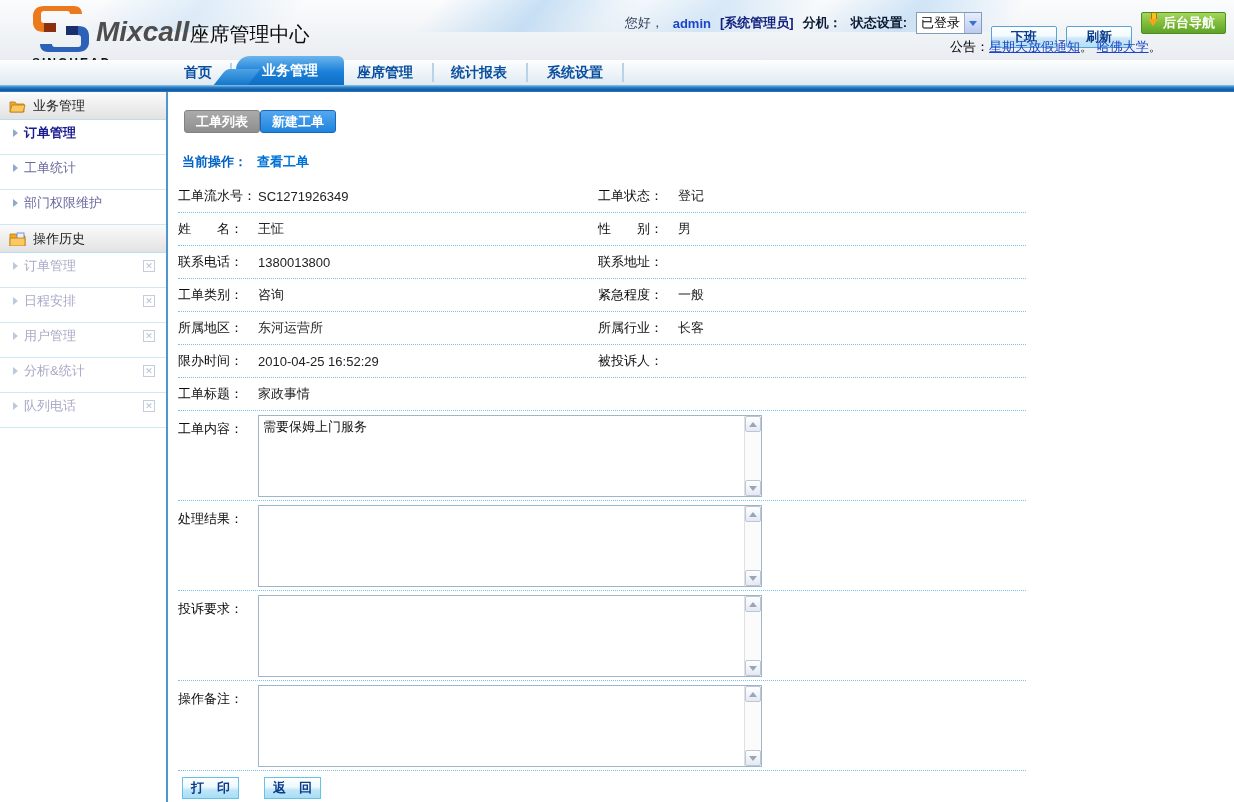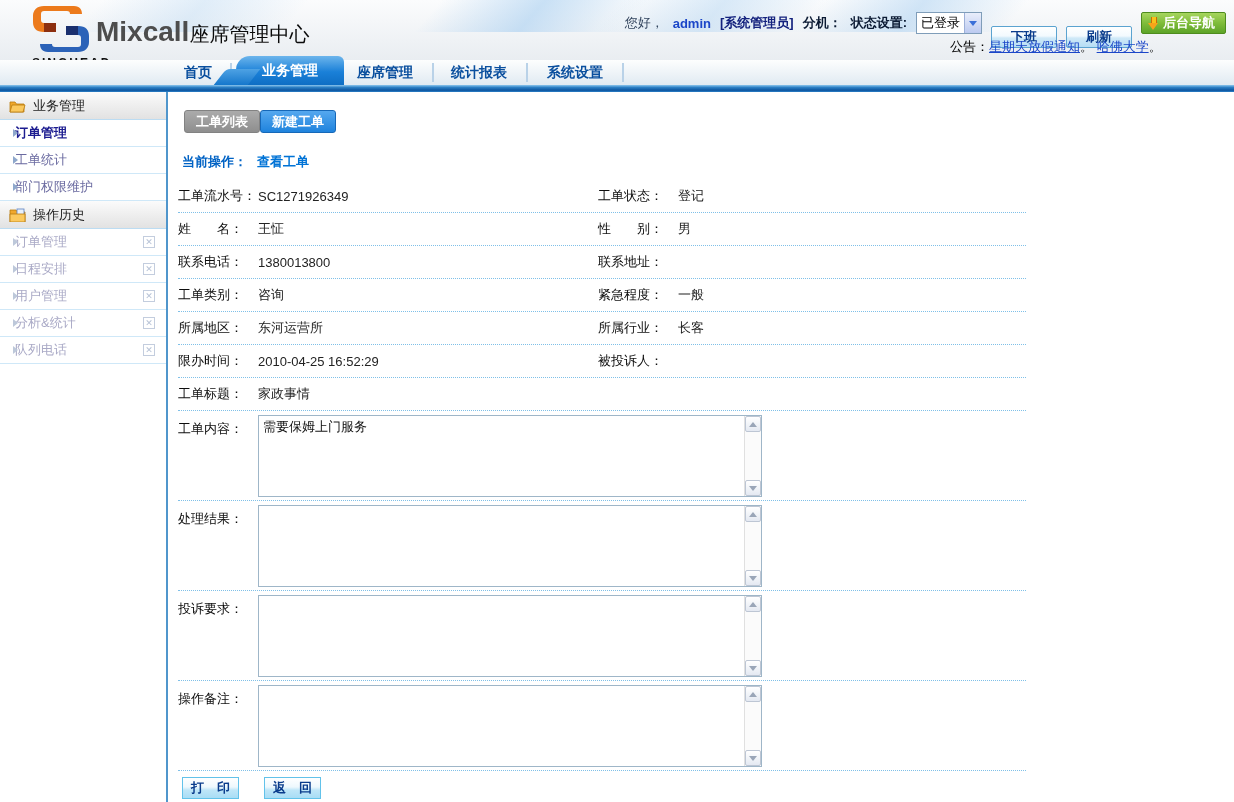--- a/index.html
+++ b/index.html
@@ -18,21 +18,21 @@
     position:absolute; height:34px; width:340px; top:-2px; opacity:.65;
     background:linear-gradient(100deg, rgba(190,220,245,0) 15%, rgba(165,205,240,.9) 45%, rgba(190,220,245,0) 75%);
     transform:skewX(-35deg);
   }
   .logo-wrap { position:absolute; left:30px; top:4px; }
   .brand-name {
     position:absolute; left:2px; top:52px; font-weight:bold; font-size:12px;
     letter-spacing:2px; color:#111; text-shadow:1px 1px 1px #cfd4d9;
   }
   .app-title { position:absolute; left:96px; top:16px; white-space:nowrap; }
-  .app-title .mix { font-size:28px; font-weight:600; color:#4d4d4d; }
+  .app-title .mix { font-size:28px; font-weight:600; color:#4d4d4d;font-style:italic; }
   .app-title .suffix { font-size:20px; font-weight:normal; color:#0b0b0b; }
   
   .userbar {
     position:absolute; top:11px; right:8px; display:flex; align-items:center;
     gap:9px; height:24px; white-space:nowrap;
   }
   .greet { color:#33455e; }
   .uname { color:#1b46c8; font-weight:bold; }
   .urole { color:#14227e; font-weight:bold; }
   .ulabel { color:#0b1a33; font-weight:bold; }
@@ -52,21 +52,21 @@
   .btn-skyblue {
     min-width:66px; height:22px; border:1px solid #5ba3d0; border-radius:2px;
     background:linear-gradient(#ffffff 0%,#f2fafe 45%,#cfe9f8 55%,#b5ddf4 100%);
     color:#0a3c8c; font-weight:bold; font-size:13px; text-align:center; line-height:20px;
     cursor:pointer; padding:0 8px;margin-top:28px;
   }
   .btn-green {
     height:22px; border:1px solid #4e8c1e; border-radius:2px; padding:0 10px 0 6px;
     background:linear-gradient(#a6d55e 0%,#7fbc3a 50%,#5da428 100%);
     color:#ffffff; font-weight:bold; font-size:13px; line-height:20px;
-    display:flex; align-items:center; gap:5px; cursor:pointer;
+    display:flex; gap:5px; cursor:pointer;
   }
   .dl-arrow { position:relative; width:10px; height:13px; display:inline-block; }
   .dl-arrow::before { content:""; position:absolute; left:3px; top:0; width:4px; height:6px; background:#f7c21a; border-left:1px solid #c96a08; border-right:1px solid #c96a08;}
   .dl-arrow::after { content:""; position:absolute; left:0; top:6px; border-top:7px solid #f7a41a; border-left:5px solid transparent; border-right:5px solid transparent; }
   .noticebar { position:absolute; top:38px; left:950px; white-space:nowrap; }
   .noticebar a { color:#1b46c8; text-decoration:underline; cursor:pointer; }
   
   .navbar {
     position:absolute; top:60px; left:0; width:1234px; height:25px;
     background:linear-gradient(#fdfefe,#e0eaf2);
@@ -94,22 +94,22 @@
   .sidebar {
     position:absolute; top:92px; left:0; width:168px; height:710px;
     background:#ffffff; border-right:2px solid #5096cc;
   }
   .sb-header {
     height:28px; background:linear-gradient(#fbfbfb,#e2e2e2);
     border-bottom:1px solid #bcdcf2; display:flex; align-items:center; gap:7px;
     padding-left:9px; font-size:13px; color:#1b1b1b; cursor:pointer;
   }
   .sb-item {
-    height:27px; line-height:26px; border-bottom:1px solid #cfe8f8;
-    padding-left:15px; font-size:13px; color:#6a6aa0; position:relative; cursor:pointer;
+    height:35px; line-height:26px; border-bottom:1px solid #cfe8f8;
+    padding-left:24px; font-size:13px; color:#6a6aa0; position:relative; cursor:pointer;
   }
   .sb-item::before {
     content:""; position:absolute; left:13px; top:9px;
     border-left:5px solid #8fa8cc; border-top:4px solid transparent; border-bottom:4px solid transparent;
   }
   .sb-item.active { color:#1c1c90; font-weight:bold; }
   .sb-item.disabled { color:#a9a9c6; }
   .sb-item.disabled::before { border-left-color:#bdc8da; }
   .close-box {
     position:absolute; right:11px; top:7px; width:12px; height:12px;

